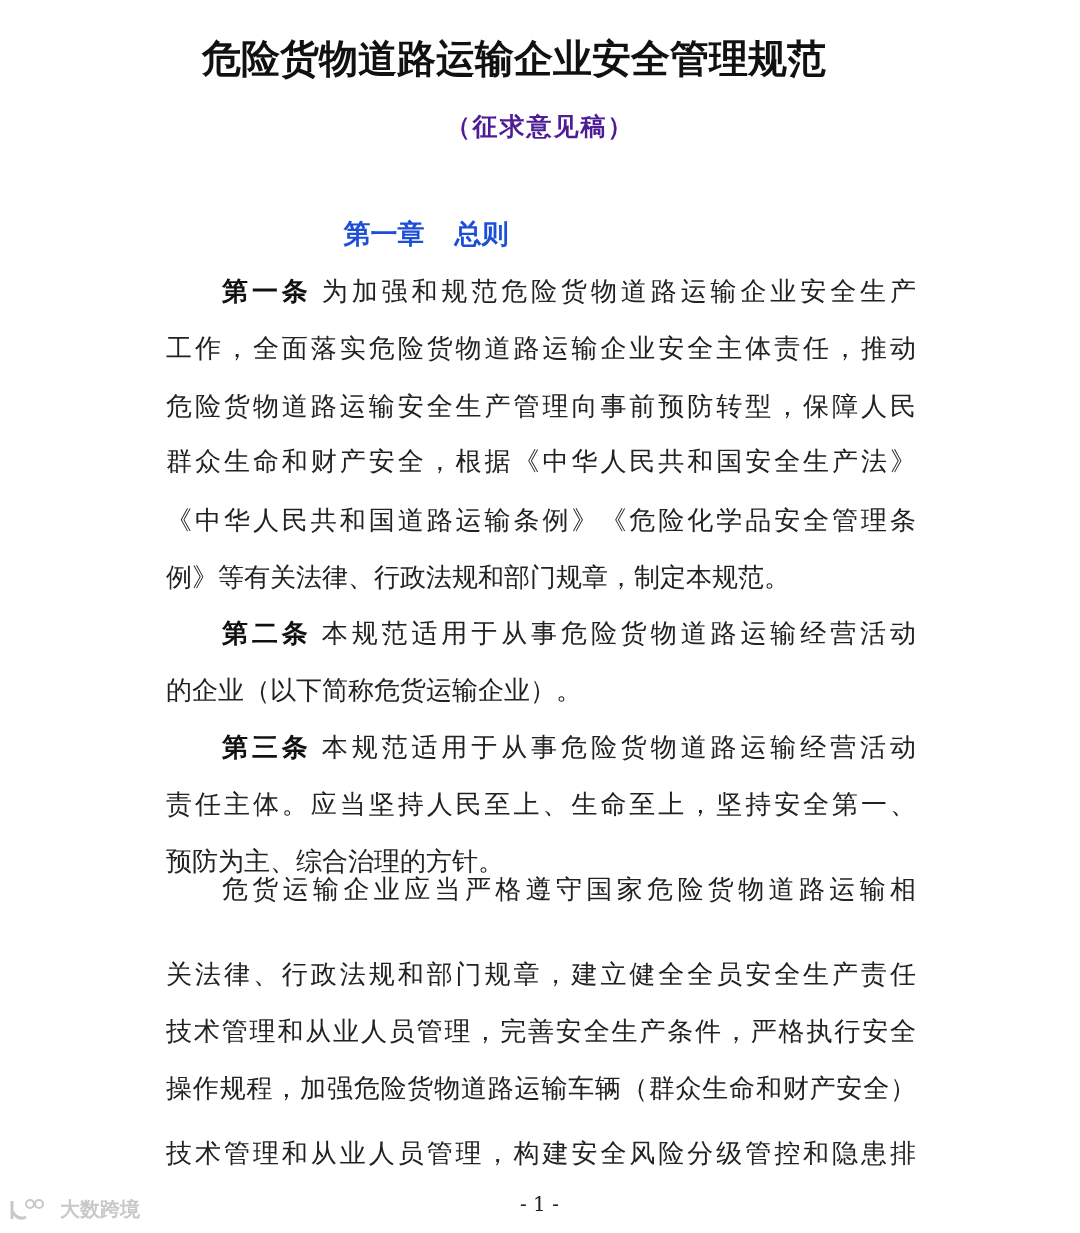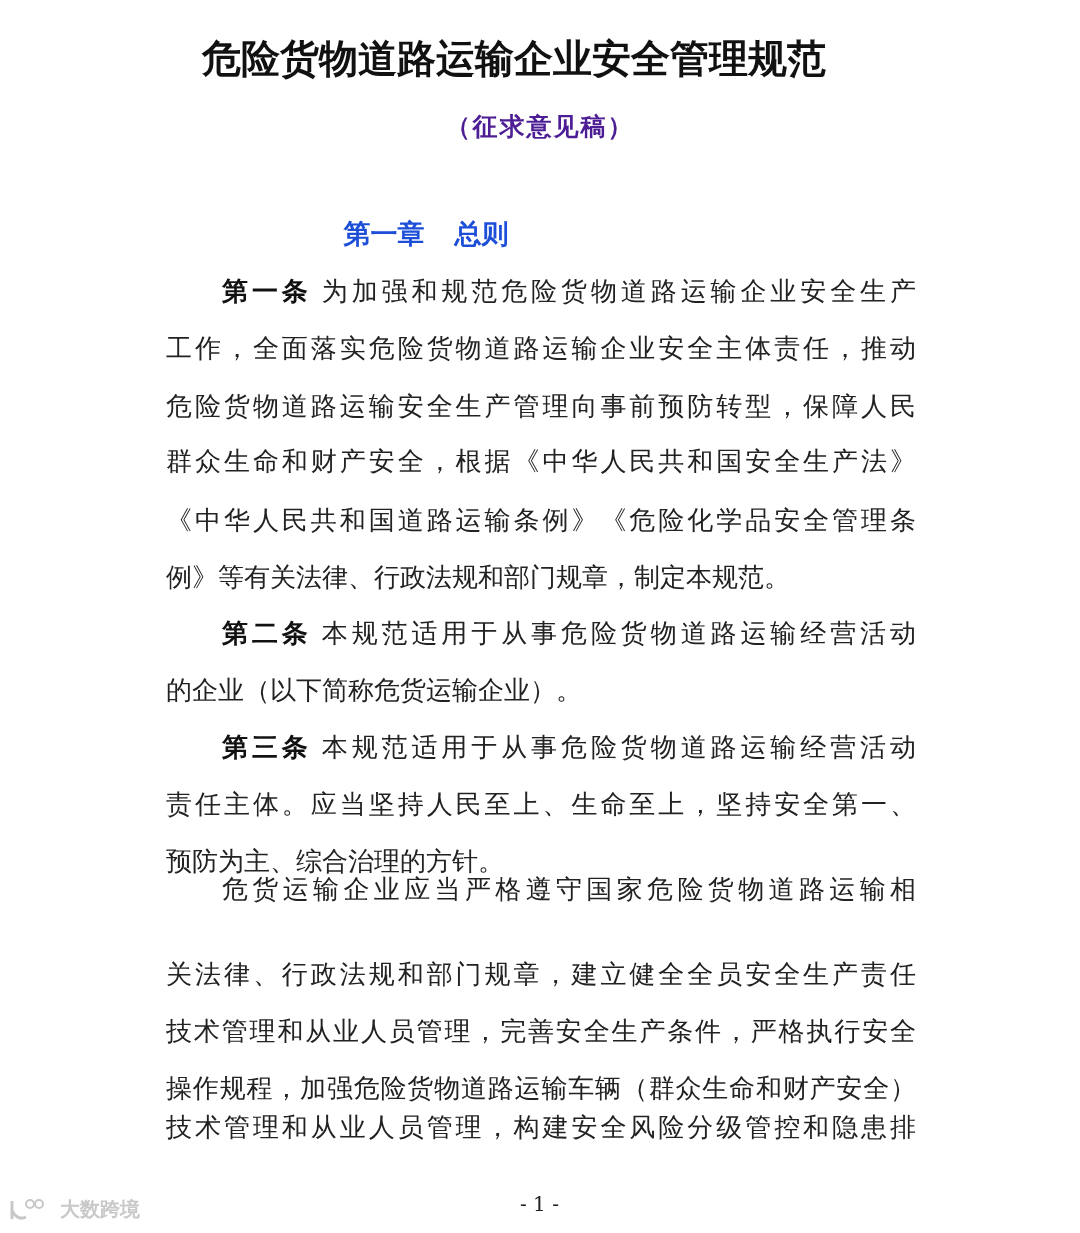--- a/index.html
+++ b/index.html
@@ -62,21 +62,21 @@
   <div class="line last" style="top:673px;">的企业（以下简称危货运输企业）。</div>
 
   <div class="line indent" style="top:730px;"><b>第三条</b><span>本规范适用于从事危险货物道路运输经营活动</span></div>
   <div class="line" style="top:787px;">责任主体。应当坚持人民至上、生命至上，坚持安全第一、</div>
   <div class="line last" style="top:844px;">预防为主、综合治理的方针。</div>
 
   <div class="line indent" style="top:872px;">危货运输企业应当严格遵守国家危险货物道路运输相</div>
   <div class="line" style="top:957px;">关法律、行政法规和部门规章，建立健全全员安全生产责任</div>
   <div class="line" style="top:1014px;">技术管理和从业人员管理，完善安全生产条件，严格执行安全</div>
   <div class="line" style="top:1071px;">操作规程，加强危险货物道路运输车辆（群众生命和财产安全）</div>
-  <div class="line" style="top:1110px;">技术管理和从业人员管理，构建安全风险分级管控和隐患排</div>
+  <div class="line" style="top:1136px;">技术管理和从业人员管理，构建安全风险分级管控和隐患排</div>
 
   <div class="footer-page">- 1 -</div>
 
   <div class="watermark">
     <svg class="logo" viewBox="0 0 38 26">
       <path d="M4 4 L4 22 M4 14 Q10 24 18 20" stroke="#c8c8c8" stroke-width="3" fill="none"></path>
       <circle cx="22" cy="7" r="4" stroke="#c8c8c8" stroke-width="2" fill="none"></circle>
       <circle cx="31" cy="7" r="4" stroke="#c8c8c8" stroke-width="2" fill="none"></circle>
     </svg>
     <span>大数跨境</span>

